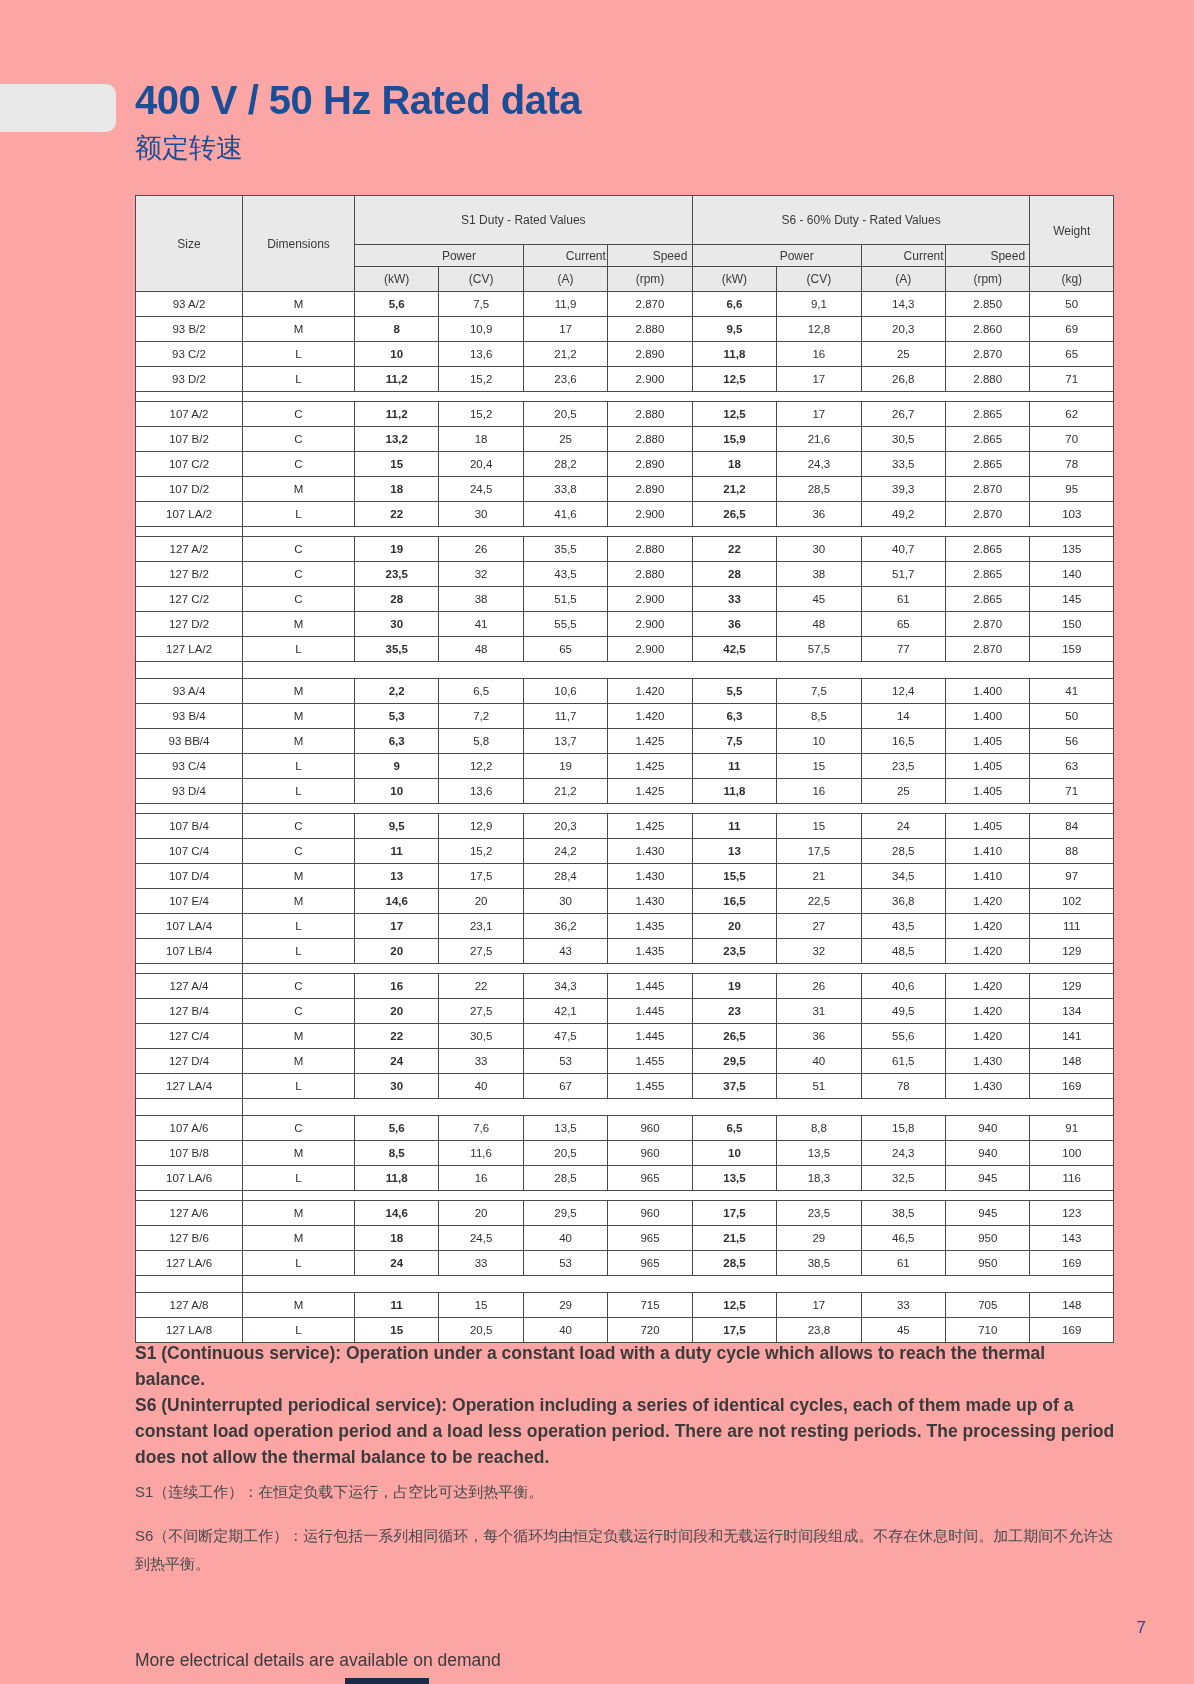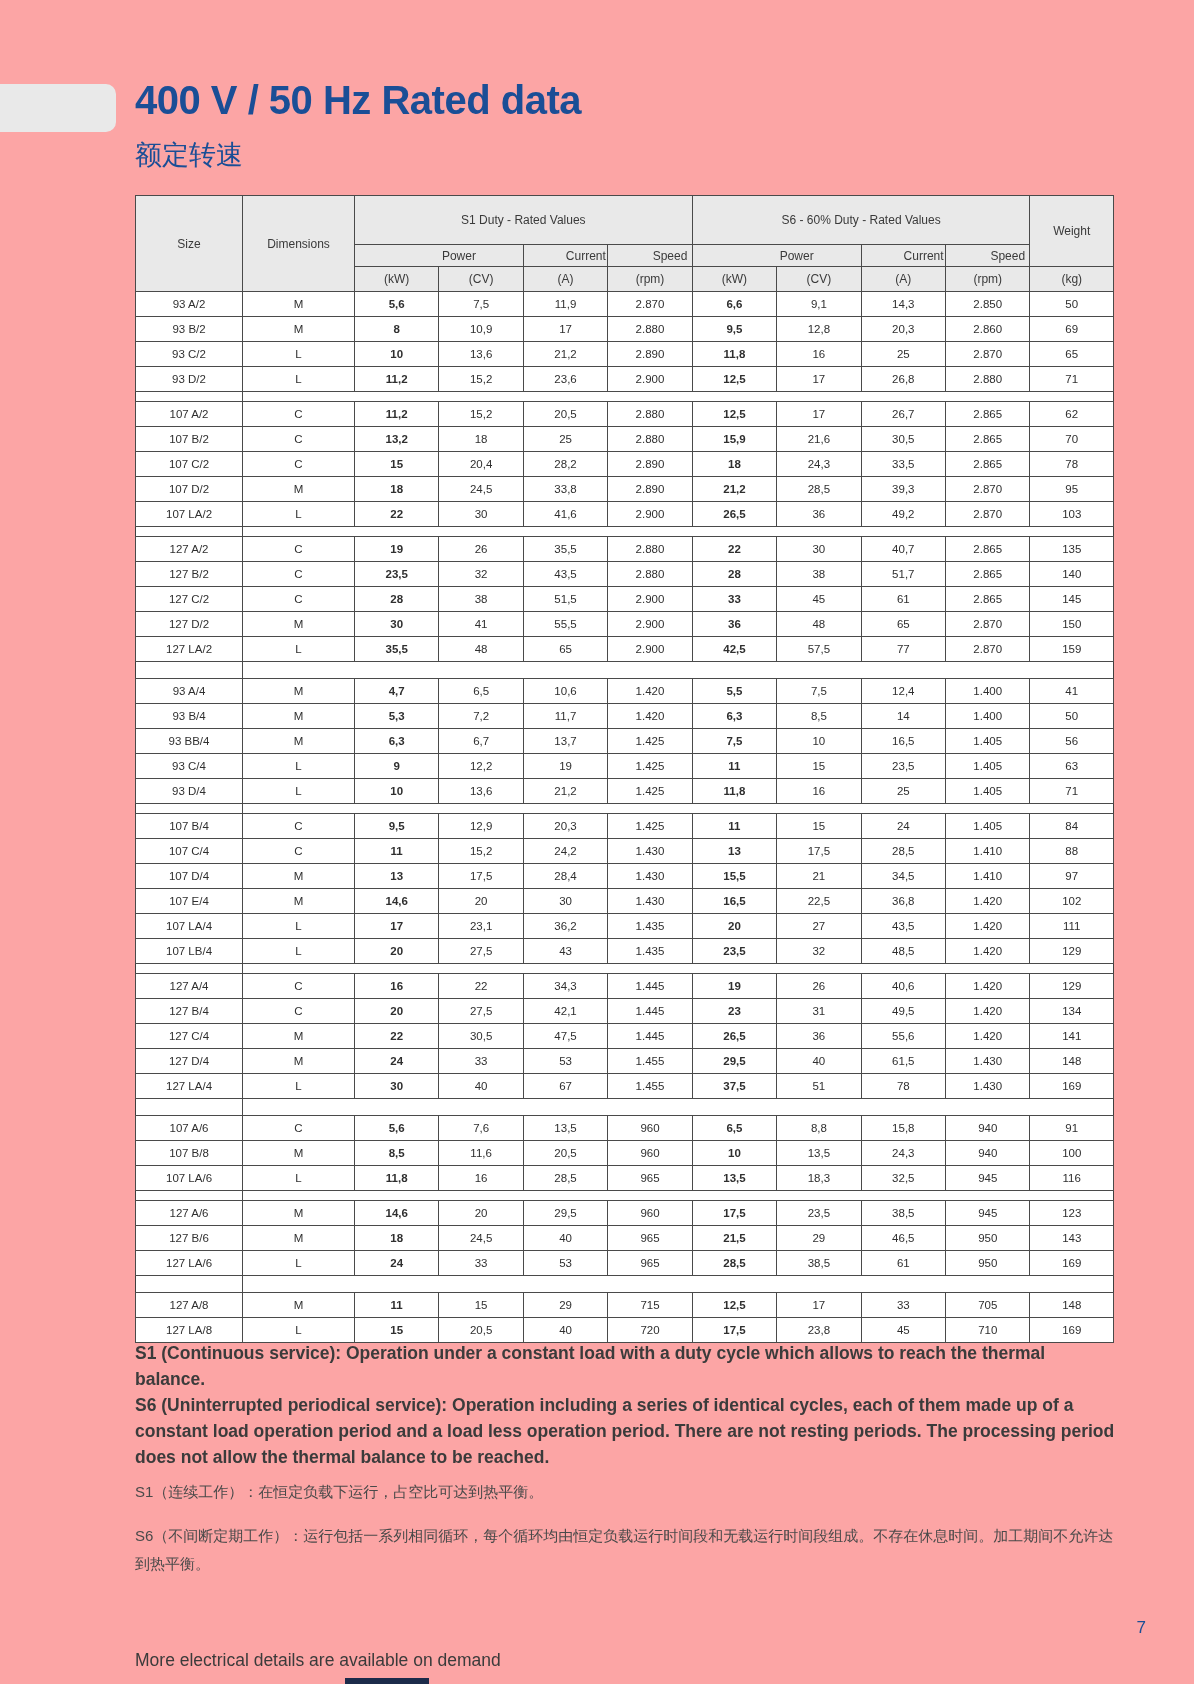--- a/index.html
+++ b/index.html
@@ -4,21 +4,21 @@
 <style>
   html,body { margin:0; padding:0; background:#ffffff; }
   body { font-family:"Liberation Sans","DejaVu Sans",sans-serif; color:#2f2f2f; }
   .page { position:relative; width:1194px; height:1684px; margin:0 auto; background:#fca5a5; overflow:hidden; }
 
   .deco-corner { position:absolute; left:0; top:84px; width:116px; height:48px;
                  background:#e9e9e9; border-radius:0 10px 10px 0; }
 
   .page-title { position:absolute; left:135px; top:78px; font-size:40px; font-weight:bold;
                 color:#1a4e96; letter-spacing:-0.5px; }
-  .page-subtitle { position:absolute; left:135px; top:137px; font-size:27px; color:#1a4e96;font-family:Liberation Mono, monospace; }
+  .page-subtitle { position:absolute; left:135px; top:130px; font-size:27px; color:#1a4e96;font-family:Liberation Mono, monospace; }
 
   .table-wrap { position:absolute; left:135px; top:195px; width:979px; }
   table.rated { width:100%; border-collapse:collapse; table-layout:fixed;
                 font-size:11.5px; color:#2f2f2f; }
   table.rated { border:1.5px solid #3f3f3f; }
   table.rated th, table.rated td { border:1px solid #4a4a4a; text-align:center;
                 vertical-align:middle; padding:0 2px; overflow:hidden; white-space:nowrap; }
   table.rated thead th { background:#e9e9e9; font-weight:normal; font-size:12px; color:#3a3a3a; }
   tr.h1 th { height:48px; }
   tr.h2 th { height:21px;padding-left:42px; }
@@ -287,21 +287,21 @@
             <td>2.870</td>
             <td>159</td>
           </tr>
           <tr class="sep sep-large">
             <td class="sep-first"></td>
             <td colspan="10"></td>
           </tr>
           <tr>
             <td>93 A/4</td>
             <td>M</td>
-            <td>4,7</td>
+            <td>2,2</td>
             <td>6,5</td>
             <td>10,6</td>
             <td>1.420</td>
             <td>5,5</td>
             <td>7,5</td>
             <td>12,4</td>
             <td>1.400</td>
             <td>41</td>
           </tr>
           <tr>
@@ -314,21 +314,21 @@
             <td>6,3</td>
             <td>8,5</td>
             <td>14</td>
             <td>1.400</td>
             <td>50</td>
           </tr>
           <tr>
             <td>93 BB/4</td>
             <td>M</td>
             <td>6,3</td>
-            <td>6,7</td>
+            <td>5,8</td>
             <td>13,7</td>
             <td>1.425</td>
             <td>7,5</td>
             <td>10</td>
             <td>16,5</td>
             <td>1.405</td>
             <td>56</td>
           </tr>
           <tr>
             <td>93 C/4</td>

